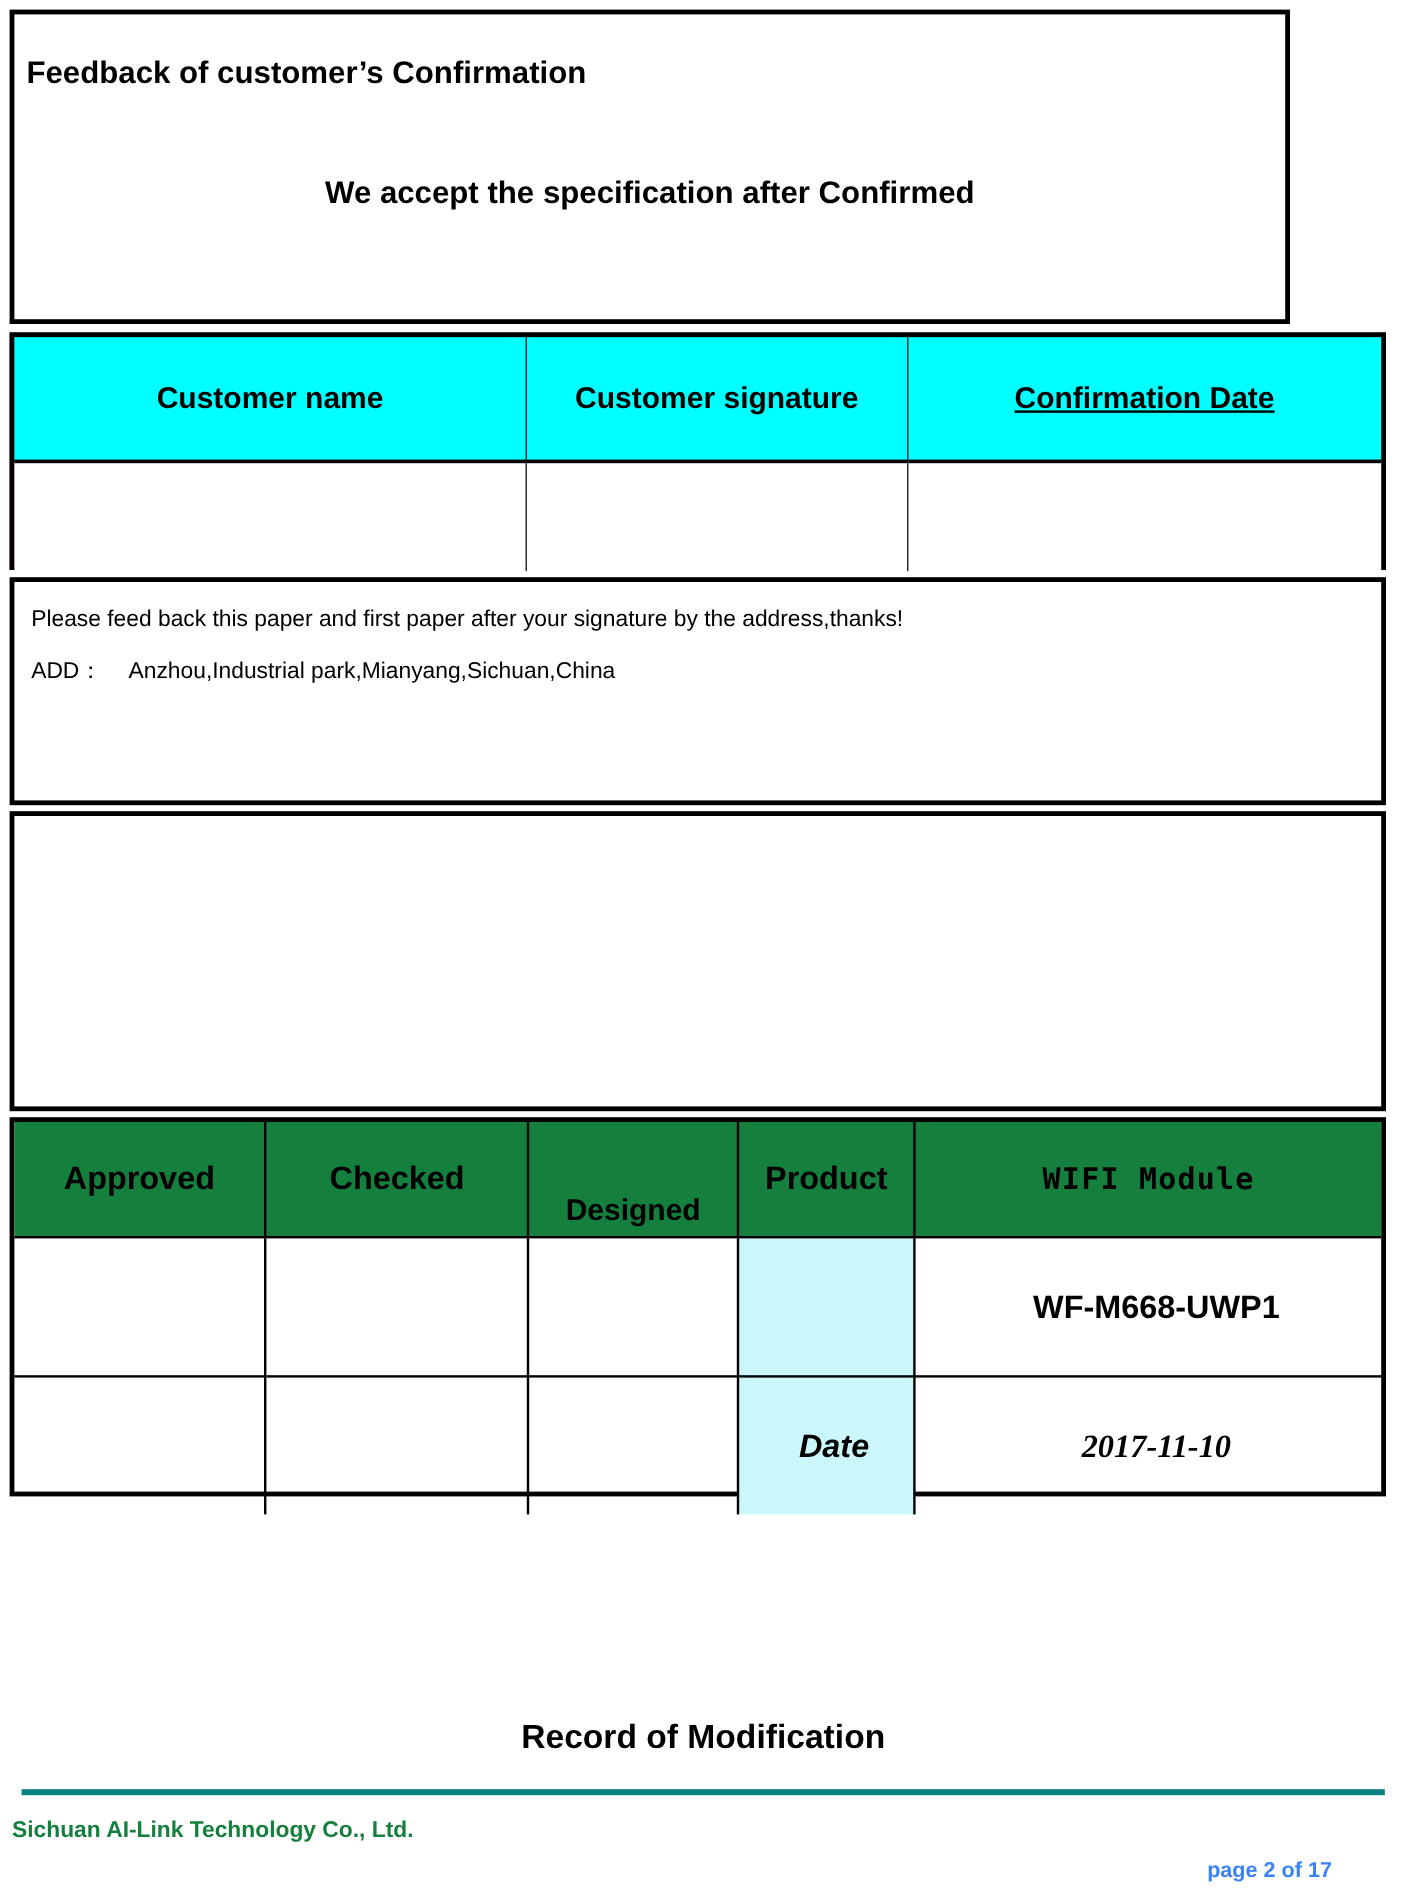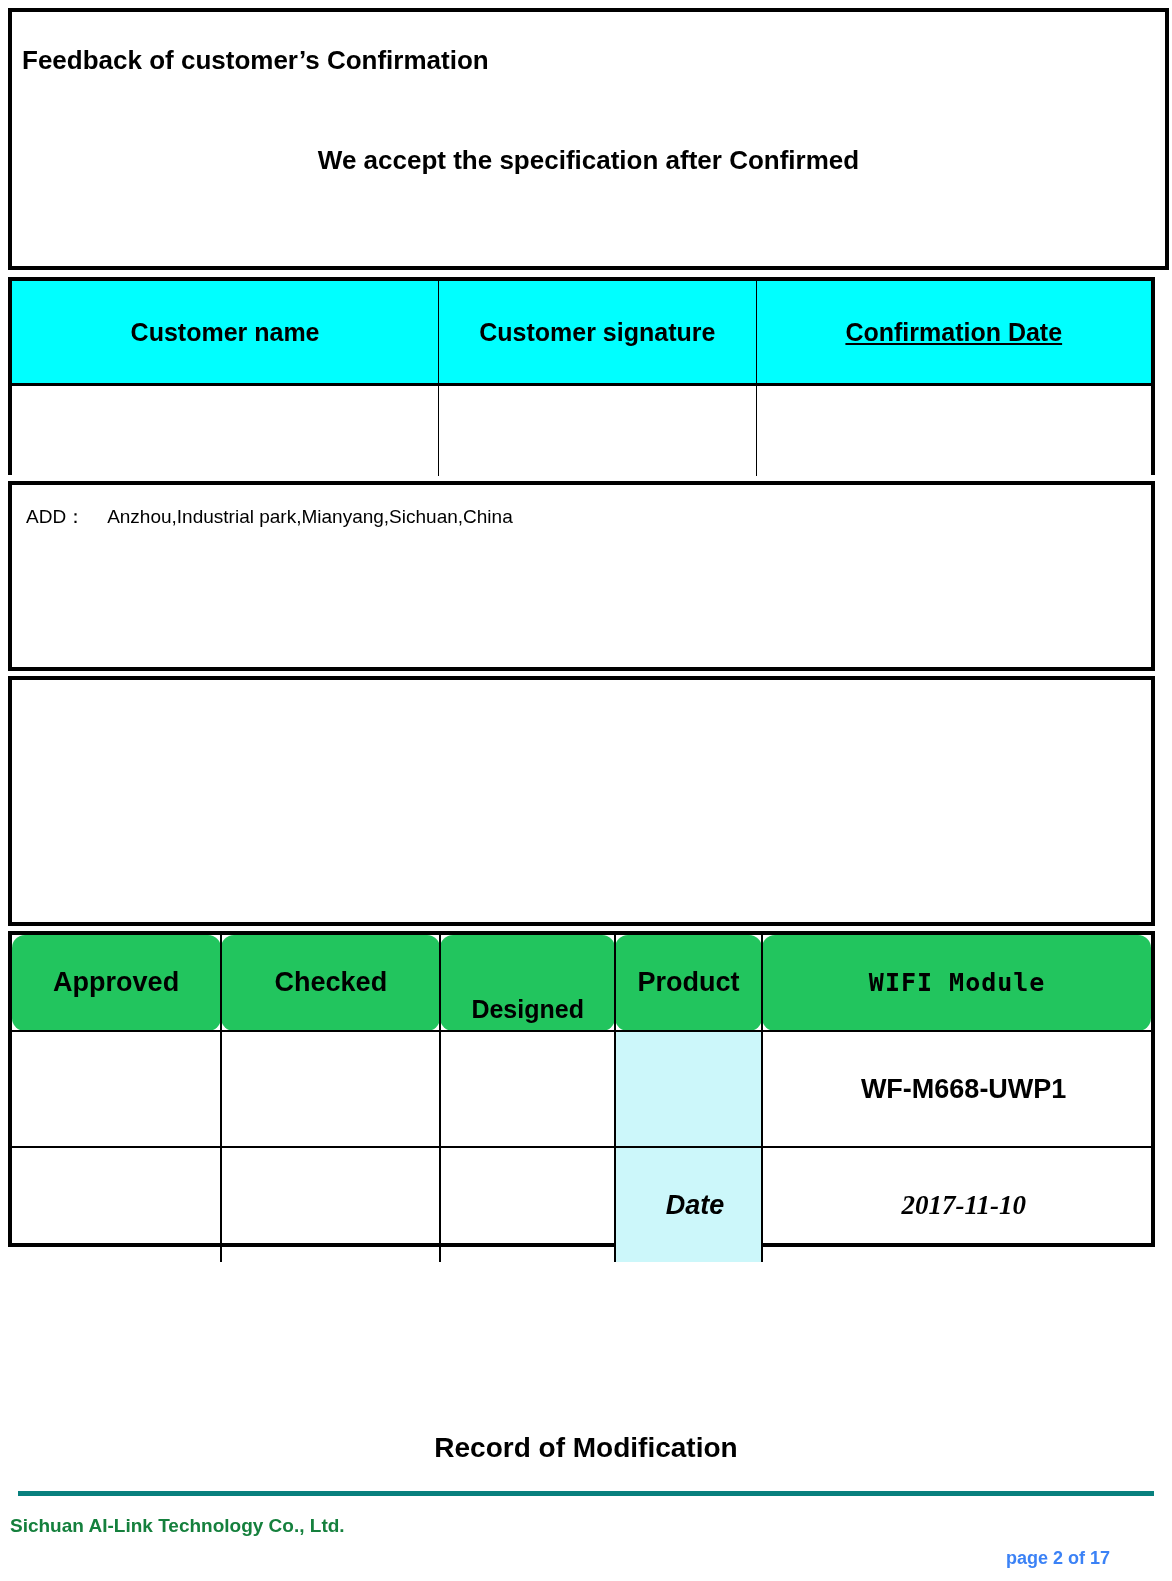--- a/index.html
+++ b/index.html
@@ -22,21 +22,21 @@
     left: 0; top: 0;
     width: 1172px;
     height: 1581px;
   }
 
   
   .intro-box {
     position: absolute;
     left: 8px;
     top: 8px;
-    width: 1161px;
+    width: 1067px;
     height: 262px;
     border: 4px solid #000000;
     box-sizing: border-box;
     background: #ffffff;
   }
   .intro-title {
     position: absolute;
     left: 10px;
     top: 33px;
     font-size: 26px;
@@ -144,25 +144,24 @@
   .appr-table td {
     border-right: 2px solid #000000;
     border-bottom: 2px solid #000000;
     vertical-align: middle;
     text-align: center;
   }
   .appr-table td.last-col { border-right: none; }
   .appr-table tr.row-last td { border-bottom: none; font-style: italic; }
 
   .appr-head td {
-    background: #22c55e;
+    background: #15803d;
     font-size: 27px;
     font-weight: bold;
     height: 88px;
-    border-radius: 13px;
   }
   .appr-head td.designed-cell {
     vertical-align: bottom;
     padding-bottom: 6px;
     font-size: 25px;
   }
   .appr-head td.wifi-cell {
     font-family: "DejaVu Sans Mono", "Liberation Mono", monospace;
     font-size: 25px;
     font-weight: bold;
@@ -239,20 +238,21 @@
       <tr class="sig-body">
         <td></td>
         <td></td>
         <td></td>
       </tr>
     </tbody>
       </table>
   </div>
 
   <div class="note-box">
+    <div class="note-line">Please feed back this paper and first paper after your signature by the address,thanks!</div>
     <div class="note-line">
       <span class="note-label">ADD：</span><span class="note-gap"></span><span>Anzhou,Industrial park,Mianyang,Sichuan,China</span>
     </div>
   </div>
 
   <div class="blank-box"></div>
 
   <div class="appr-table">
     <table>
       <tbody>

